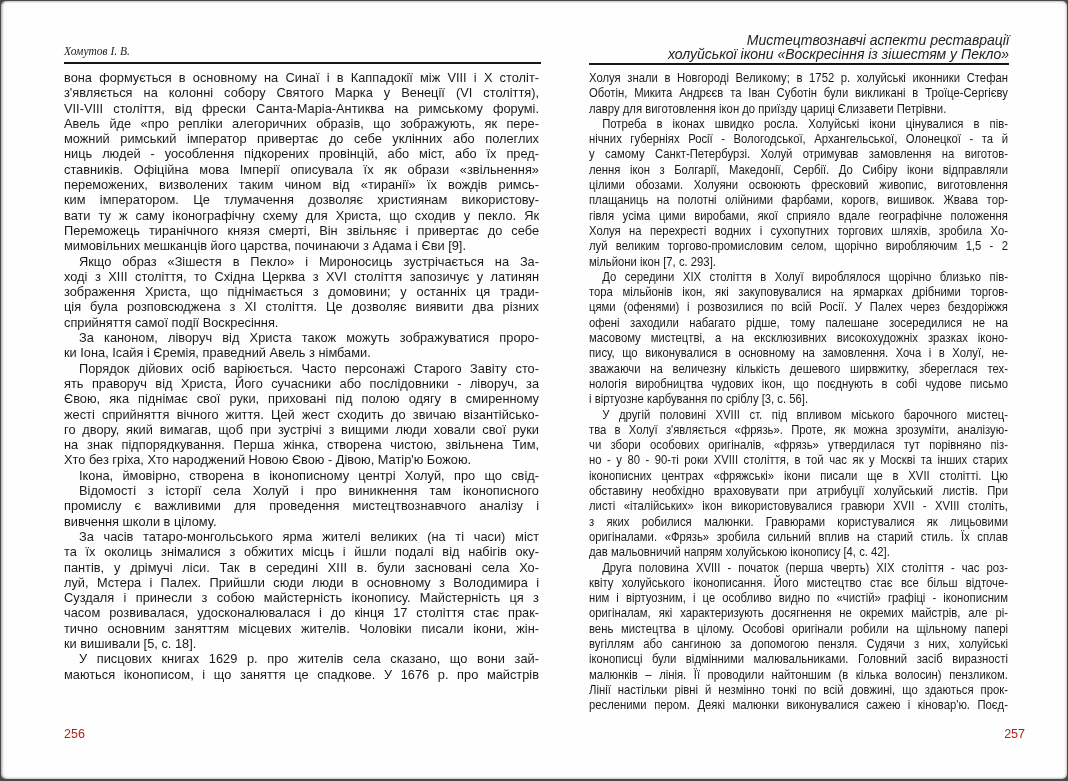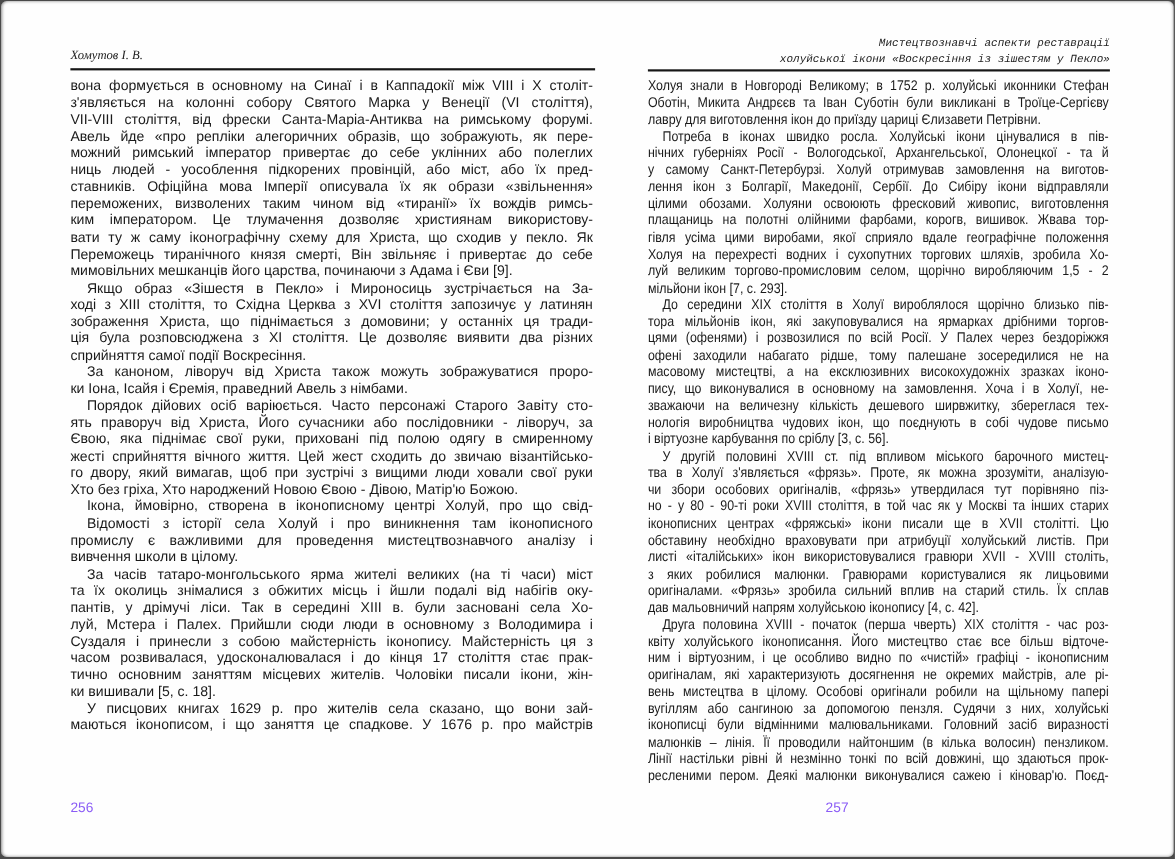--- a/index.html
+++ b/index.html
@@ -30,24 +30,23 @@
     font-size: 11.5px;
     color: #222;
     font-family: Liberation Serif, serif;
   }
   .running-header-right {
     position: absolute;
     left: 588px; top: 33px;
     width: 420px;
     text-align: right;
     font-style: italic;
-    font-size: 10px;
+    font-size: 14px;
     line-height: 13.5px;
     color: #222;
-    font-family: Liberation Mono, monospace;
   }
   .header-rule {
     position: absolute;
     height: 1.5px;
     background: #161616;
   }
   .header-rule.left  { left: 63px;  top: 61px; width: 477px; }
   .header-rule.right { left: 588px; top: 62px; width: 420px; }
 
   .page-body {
@@ -72,24 +71,24 @@
     text-align-last: justify;
     overflow: visible;
   }
   .line.final { text-align-last: left; }
   .line.indent { text-indent: 15px; }
 
   .page-number {
     position: absolute;
     top: 726px;
     font-size: 12.5px;
-    color: #8b5cf6;
+    color: #b91c1c;
   }
   .page-number.left  { left: 63px; }
-  .page-number.right { left: 552px; width: 416px; text-align: center; }
+  .page-number.right { left: 608px; width: 416px; text-align: right; }
 </style>
 </head>
 <body>
 
 <div class="viewport">
   <div class="spread">
 
     <div class="running-header-left">Хомутов І. В.</div>
     <div class="header-rule left"></div>
 
@@ -118,20 +117,21 @@
         <div class="para">
           <div class="line indent">За каноном, ліворуч від Христа також можуть зображуватися проро-</div>
           <div class="line final">ки Іона, Ісайя і Єремія, праведний Авель з німбами.</div>
         </div>
         <div class="para">
           <div class="line indent">Порядок дійових осіб варіюється. Часто персонажі Старого Завіту сто-</div>
           <div class="line">ять праворуч від Христа, Його сучасники або послідовники - ліворуч, за</div>
           <div class="line">Євою, яка піднімає свої руки, приховані під полою одягу в смиренному</div>
           <div class="line">жесті сприйняття вічного життя. Цей жест сходить до звичаю візантійсько-</div>
           <div class="line">го двору, який вимагав, щоб при зустрічі з вищими люди ховали свої руки</div>
+          <div class="line">на знак підпорядкування. Перша жінка, створена чистою, звільнена Тим,</div>
           <div class="line final">Хто без гріха, Хто народжений Новою Євою - Дівою, Матір'ю Божою.</div>
         </div>
         <div class="para">
           <div class="line indent">Ікона, ймовірно, створена в іконописному центрі Холуй, про що свід-</div>
         </div>
         <div class="para">
           <div class="line indent">Відомості з історії села Холуй і про виникнення там іконописного</div>
           <div class="line">промислу є важливими для проведення мистецтвознавчого аналізу і</div>
           <div class="line final">вивчення школи в цілому.</div>
         </div>

